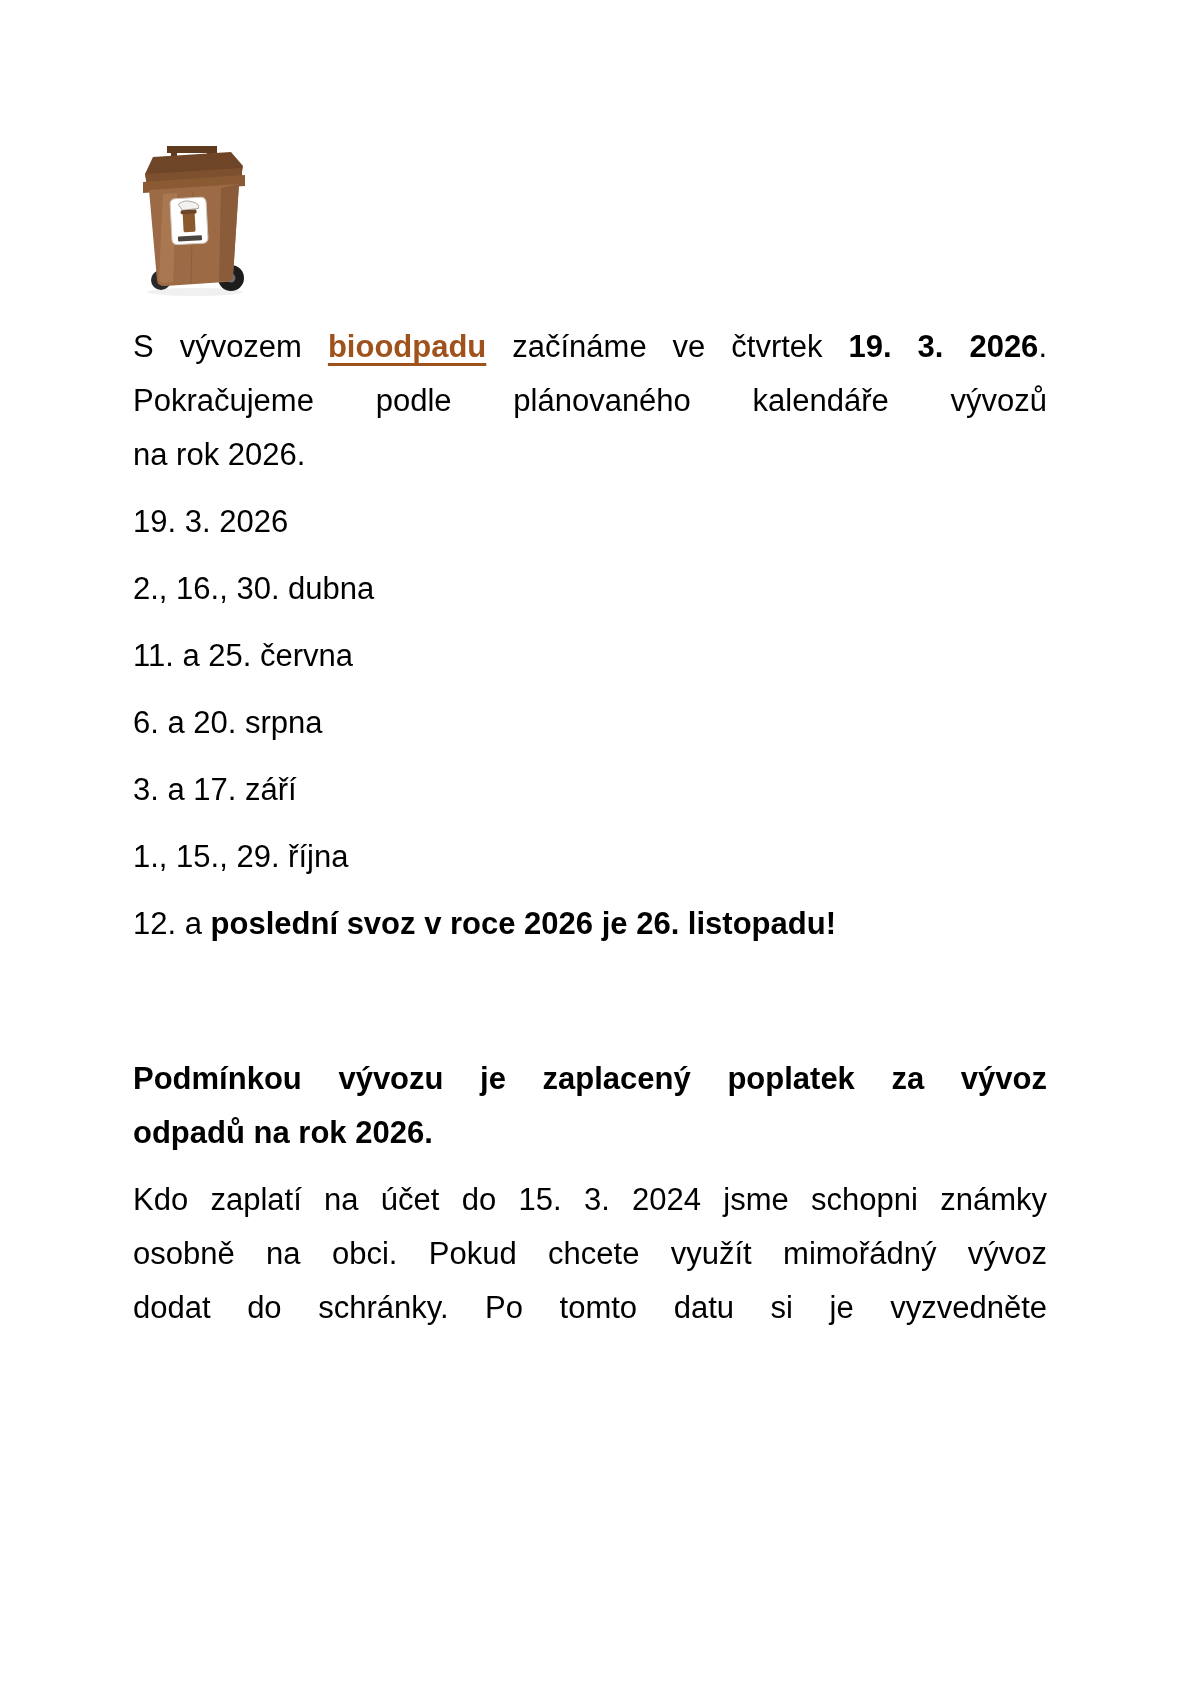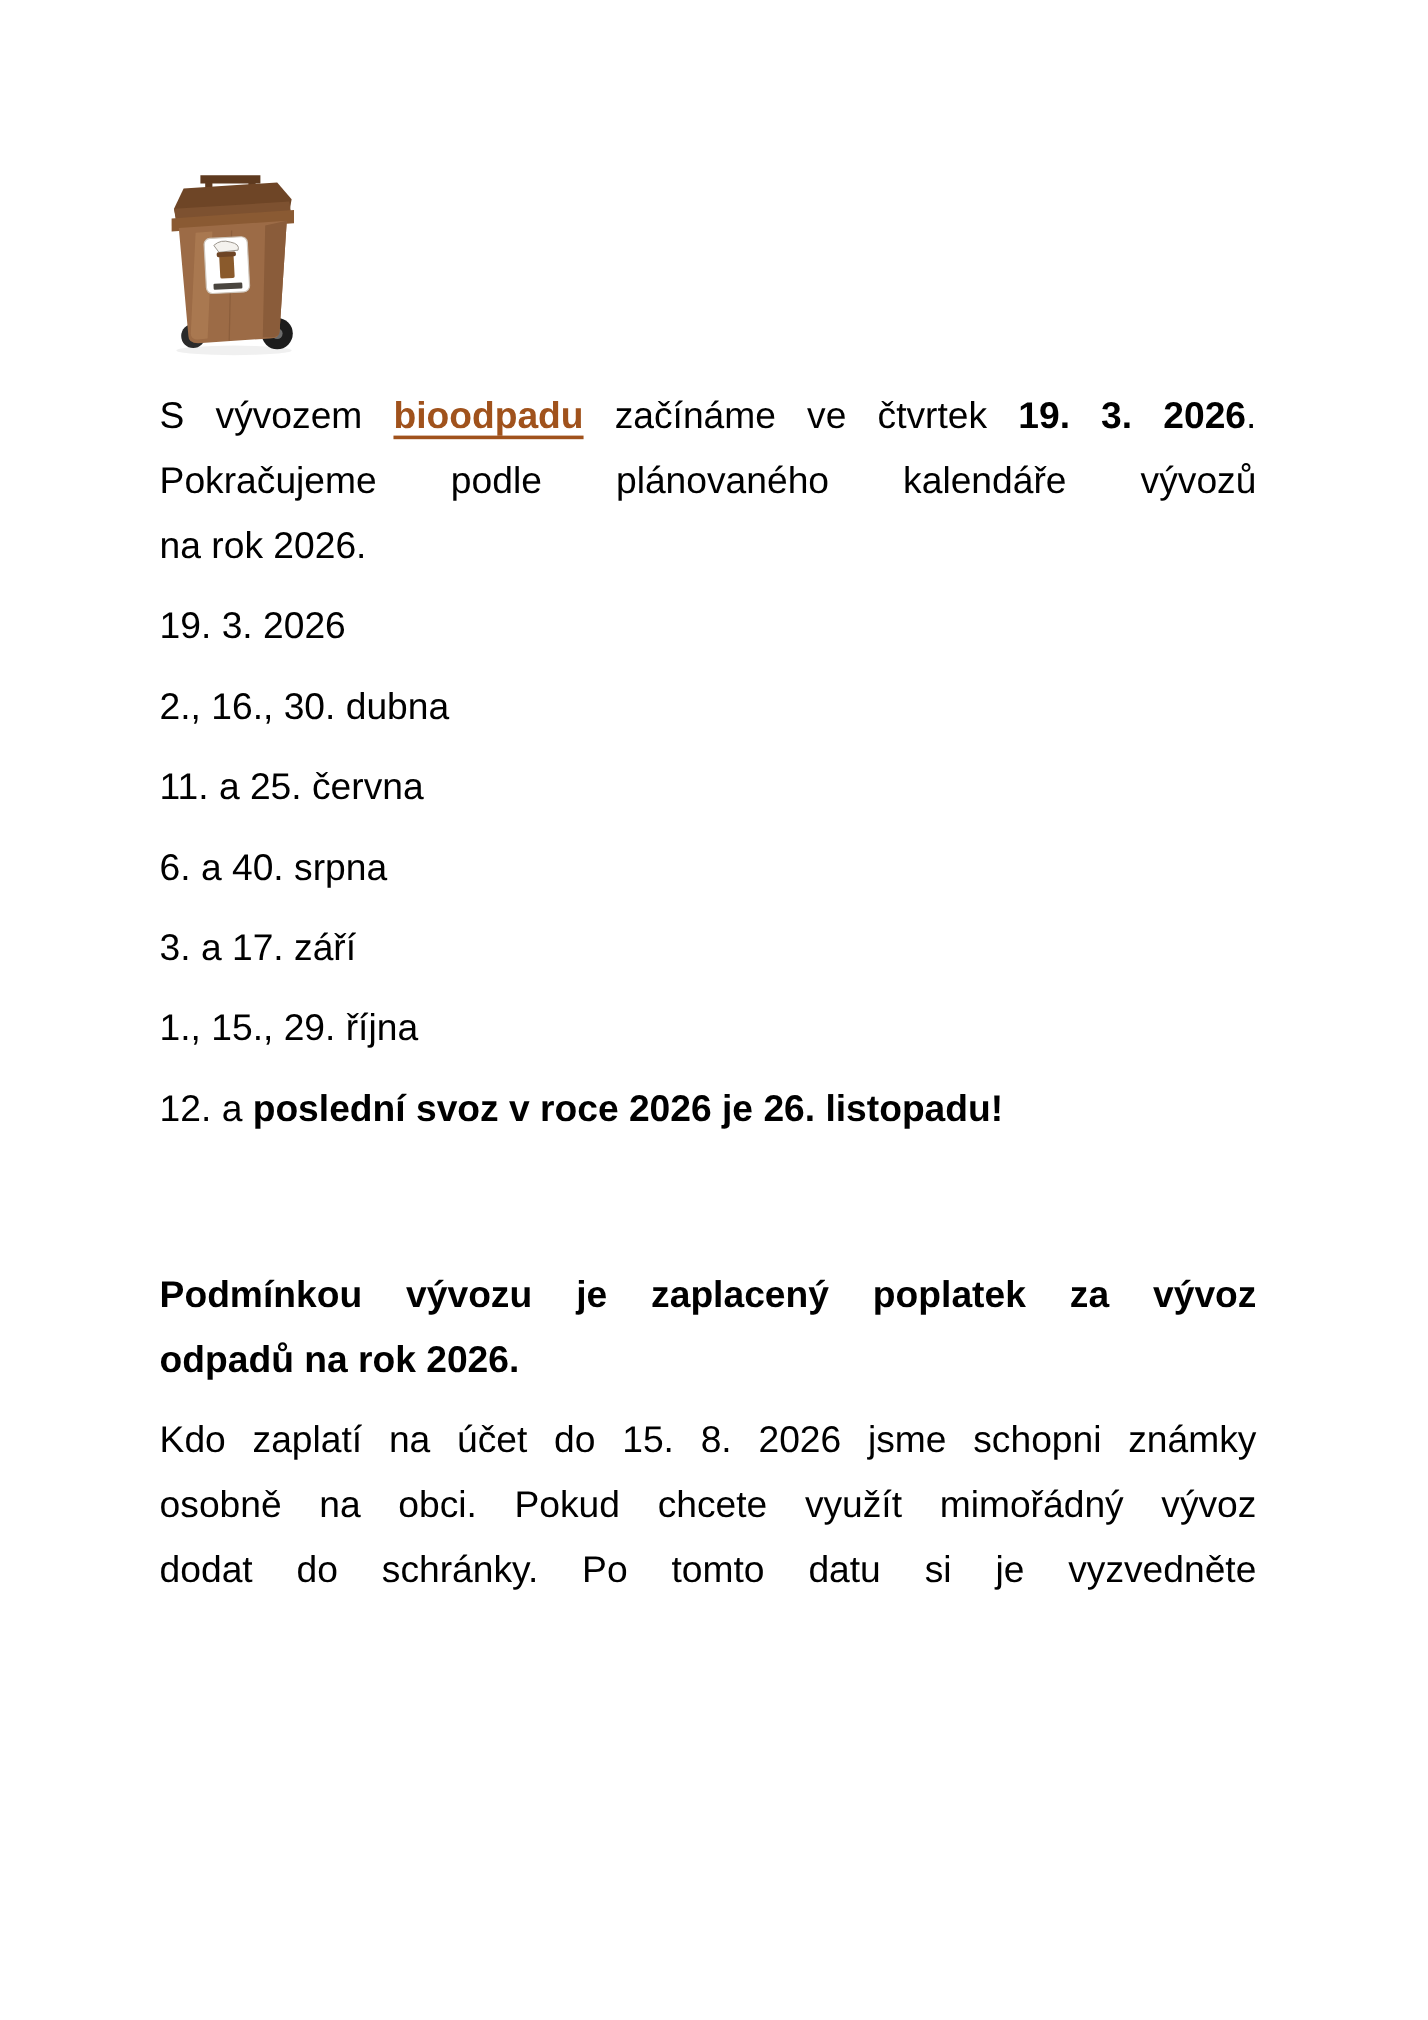--- a/index.html
+++ b/index.html
@@ -66,33 +66,33 @@
 
     <p class="para intro">
       <span class="line just"><span>S vývozem </span><span class="link">bioodpadu</span><span> začínáme ve čtvrtek </span><span class="b">19. 3. 2026</span><span>.</span></span>
       <span class="line just">Pokračujeme podle plánovaného kalendáře vývozů</span>
       <span class="line">na rok 2026.</span>
     </p>
 
     <p class="para list-item">19. 3. 2026</p>
     <p class="para list-item">2., 16., 30. dubna</p>
     <p class="para list-item">11. a 25. června</p>
-    <p class="para list-item">6. a 40. srpna</p>
+    <p class="para list-item">6. a 20. srpna</p>
     <p class="para list-item">3. a 17. září</p>
     <p class="para list-item">1., 15., 29. října</p>
     <p class="para list-item"><span>12. a </span><span class="b">poslední svoz v roce 2026 je 26. listopadu!</span></p>
 
     <div class="spacer"></div>
 
     <p class="para condition">
       <span class="line just">Podmínkou vývozu je zaplacený poplatek za vývoz</span>
       <span class="line">odpadů na rok 2026.</span>
     </p>
 
     <p class="para">
-      <span class="line just">Kdo zaplatí na účet do 15. 8. 2026 jsme schopni známky</span>
+      <span class="line just">Kdo zaplatí na účet do 15. 3. 2024 jsme schopni známky</span>
       <span class="line just">osobně na obci. Pokud chcete využít mimořádný vývoz</span>
       <span class="line just">dodat do schránky. Po tomto datu si je vyzvedněte</span>
       <span class="line">19. 3. 2022.</span>
     </p>
 
   </div>
 </div>
 
 </body></html>

